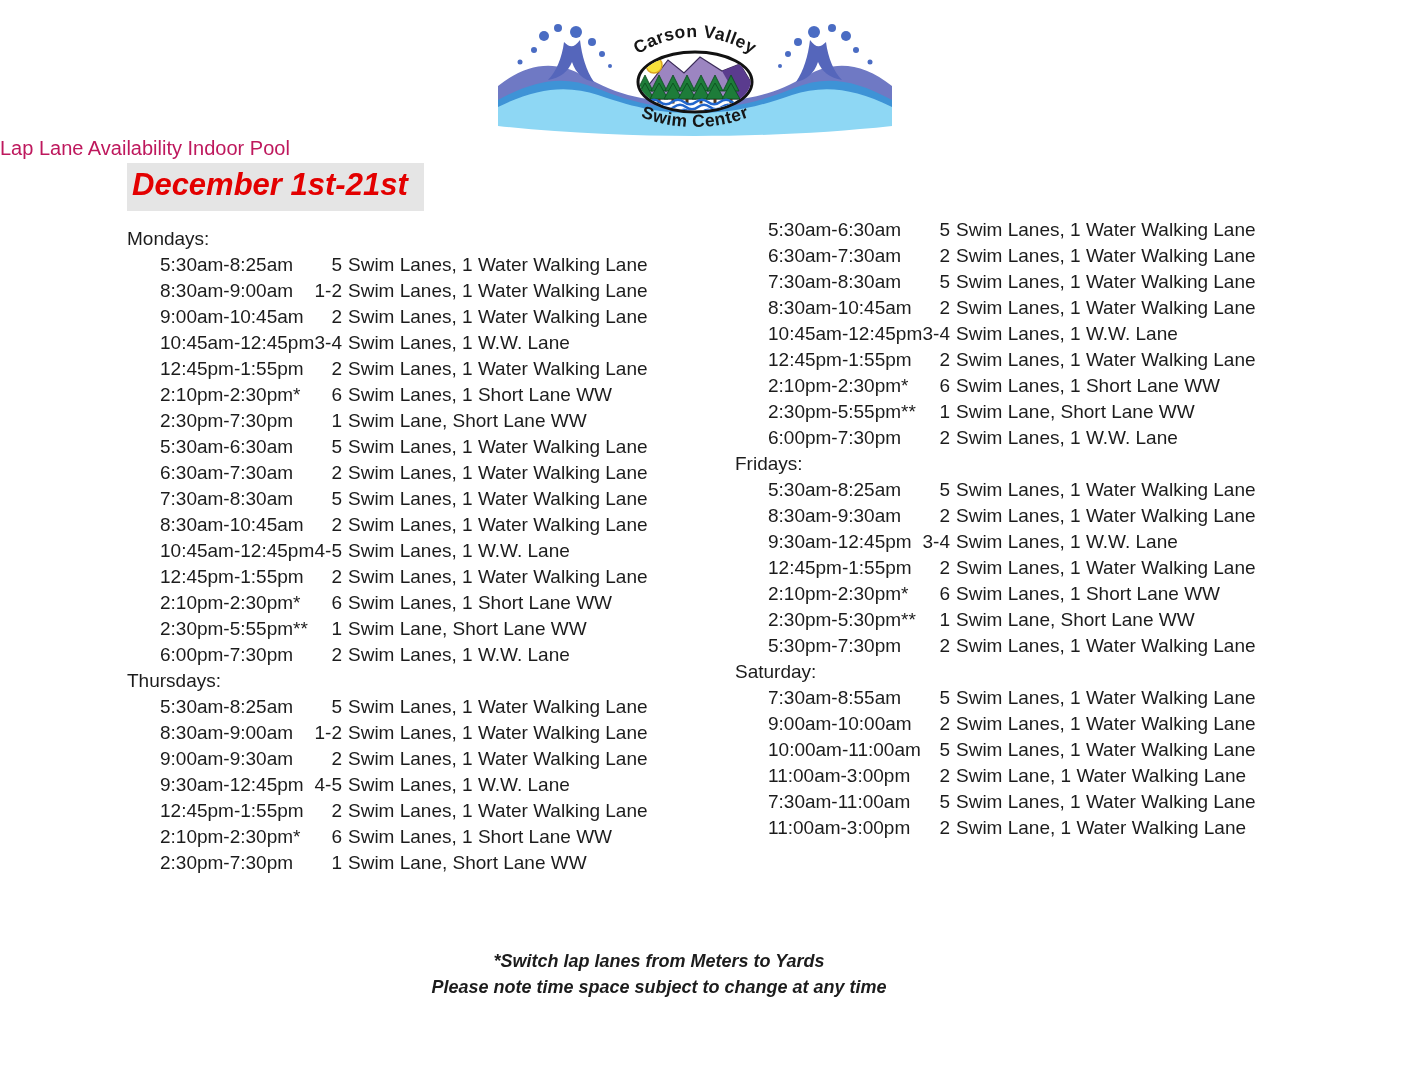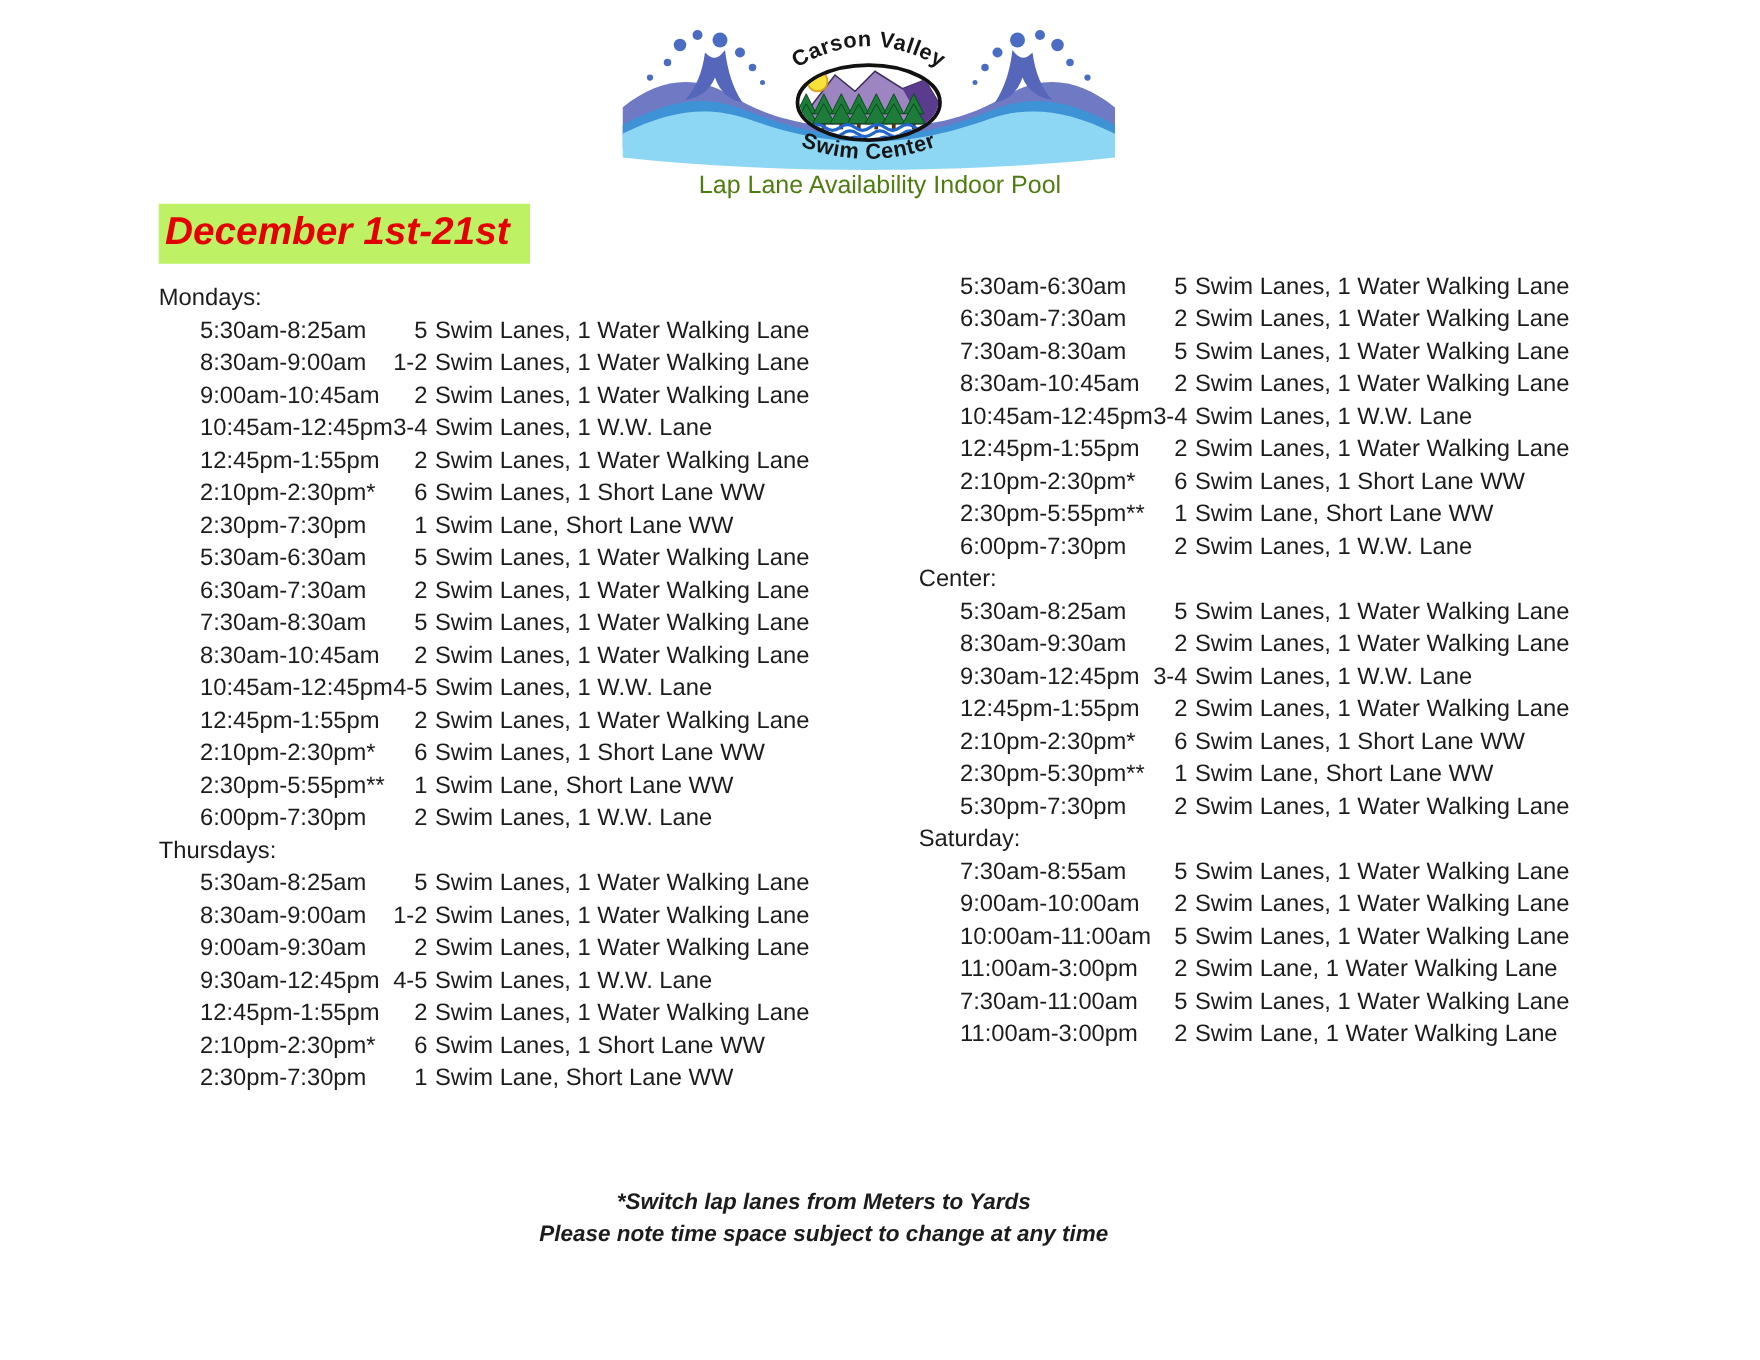--- a/index.html
+++ b/index.html
@@ -18,23 +18,22 @@
     left: 498px;
     top: 20px;
     width: 394px;
     height: 118px;
   }
   .subtitle {
     position: absolute;
     left: 0;
     top: 137px;
     width: 1408px;
-    text-align: center;
     font-size: 20px;
-    color: #4d7c0f;
+    color: #be185d;
   }
   .date-banner {
     position: absolute;
     left: 127px;
     top: 163px;
     display: inline-block;
     padding: 4px 16px 8px 5px;
     font-size: 31px;
     font-weight: bold;
     font-style: italic;
@@ -141,21 +140,21 @@
         <textPath href="#arcT" startOffset="50%" text-anchor="middle">Carson Valley</textPath>
       </text>
       <text font-size="17.5" font-weight="600" fill="#161616" letter-spacing="0.5" font-family="Liberation Sans, sans-serif">
         <textPath href="#arcB" startOffset="50%" text-anchor="middle">Swim Center</textPath>
       </text>
     </svg>
   </div>
 
   <div class="subtitle">Lap Lane Availability Indoor Pool</div>
 
-  <div class="date-banner" style="background: #bef264; color: rgb(227, 0, 0);">December 1st-21st</div>
+  <div class="date-banner" style="background: #e5e5e5; color: rgb(227, 0, 0);">December 1st-21st</div>
 
   <div class="col col-left">
       <div class="day-header">Mondays:</div>
       <div class="slot-row">
         <span class="slot-time">5:30am-8:25am</span>
         <span class="slot-count">5</span>
         <span class="slot-rest">Swim Lanes, 1 Water Walking Lane</span>
       </div>
       <div class="slot-row">
         <span class="slot-time">8:30am-9:00am</span>
@@ -308,21 +307,21 @@
       <div class="slot-row">
         <span class="slot-time">2:30pm-5:55pm**</span>
         <span class="slot-count">1</span>
         <span class="slot-rest">Swim Lane, Short Lane WW</span>
       </div>
       <div class="slot-row">
         <span class="slot-time">6:00pm-7:30pm</span>
         <span class="slot-count">2</span>
         <span class="slot-rest">Swim Lanes, 1 W.W. Lane</span>
       </div>
-      <div class="day-header">Center:</div>
+      <div class="day-header">Fridays:</div>
       <div class="slot-row">
         <span class="slot-time">5:30am-8:25am</span>
         <span class="slot-count">5</span>
         <span class="slot-rest">Swim Lanes, 1 Water Walking Lane</span>
       </div>
       <div class="slot-row">
         <span class="slot-time">8:30am-9:30am</span>
         <span class="slot-count">2</span>
         <span class="slot-rest">Swim Lanes, 1 Water Walking Lane</span>
       </div>

